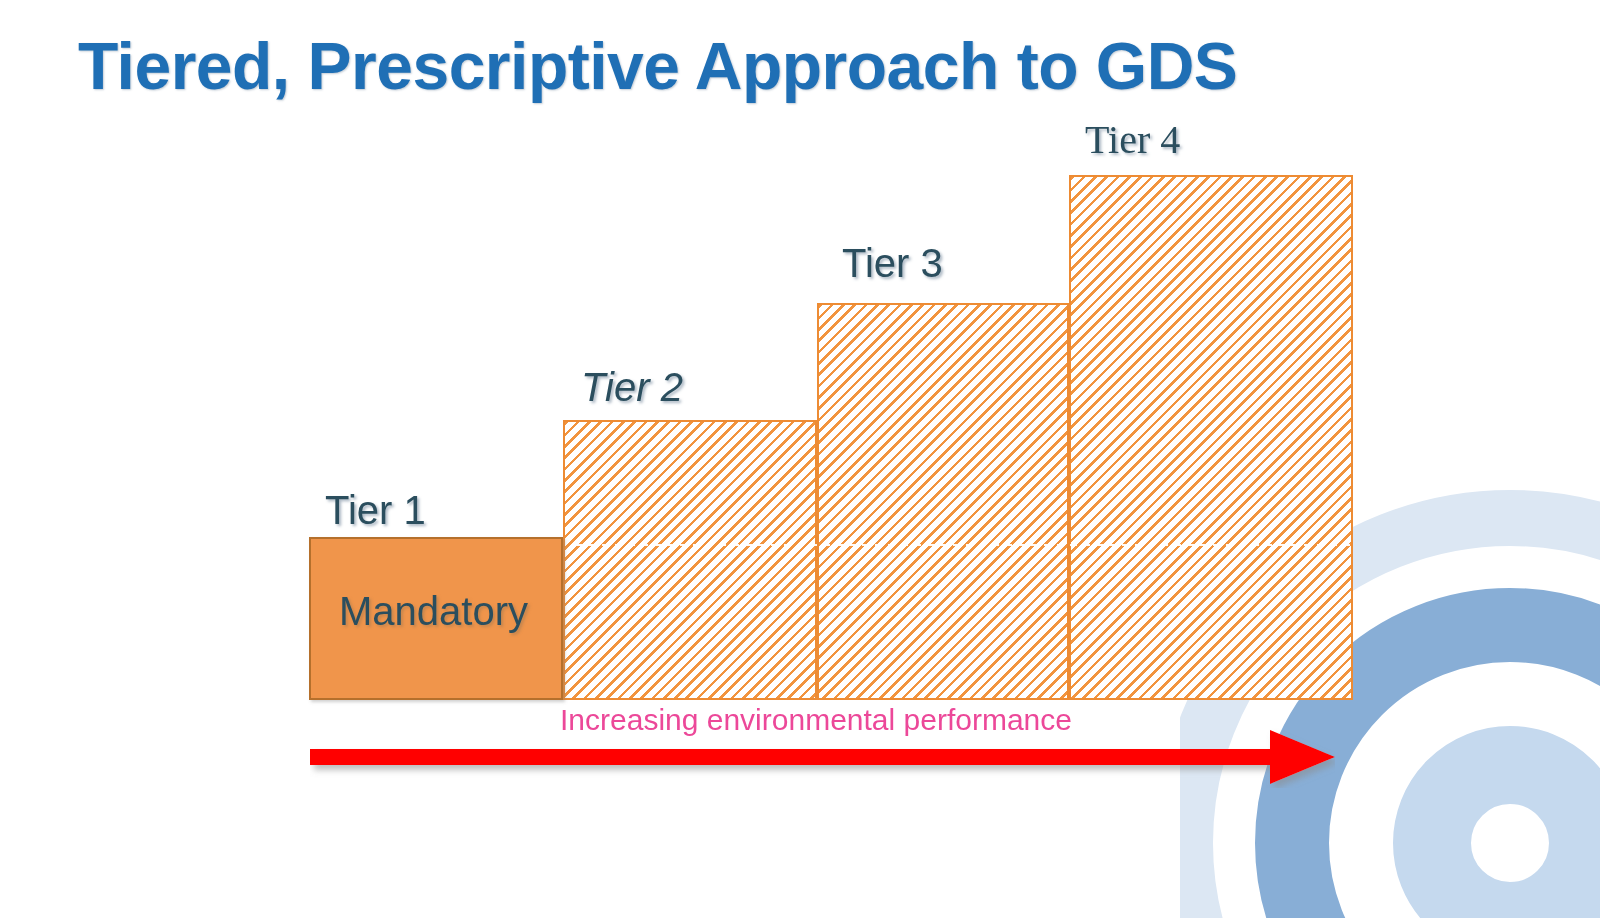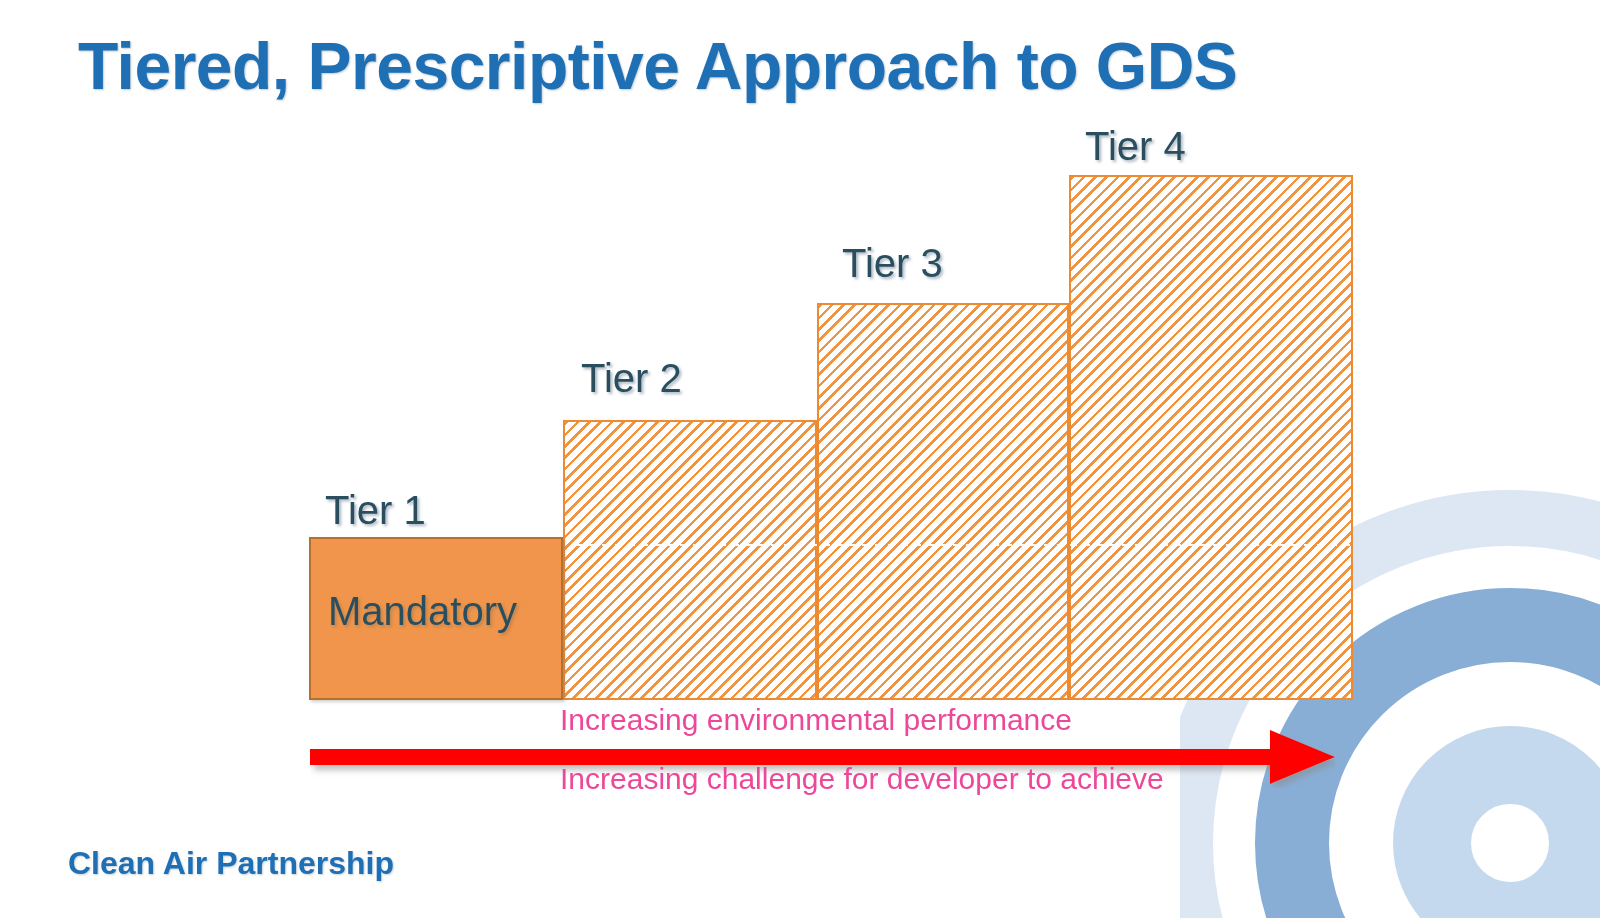--- a/index.html
+++ b/index.html
@@ -151,39 +151,37 @@
 
     <div class="bar bar-hatch" style="left:817px; top:303px; width:252px; height:397px;"></div>
 
     <div class="bar bar-hatch" style="left:563px; top:420px; width:254px; height:280px;"></div>
 
     <div class="bar bar-solid" style="left:309px; top:537px; width:254px; height:163px;"></div>
 
     <div class="tier1-level-line"></div>
 
     <div class="tier-label" style="left:325px; top:477px;margin-top:11px;">Tier 1</div>
-    <div class="tier-label" style="left:581px; top:356px;">Tier 2</div>
+    <div class="tier-label" style="left:581px; top:365px;font-style:italic;">Tier 2</div>
     <div class="tier-label" style="left:833px; top:241px;margin-left:9px;">Tier 3</div>
-    <div class="tier-label" style="left:1085px; top:124px;">Tier 4</div>
+    <div class="tier-label" style="left:1085px; top:116px;font-family:Liberation Serif, serif;">Tier 4</div>
 
-    <div class="bar-inner-label" style="left:328px; top:589px;">Mandatory</div>
+    <div class="bar-inner-label" style="left:339px; top:589px;">Mandatory</div>
   </div>
 
   <div class="caption caption-top">Increasing environmental performance</div>
 
   <div class="arrow-wrap">
     <svg width="1025" height="62" viewBox="0 0 1025 62" xmlns="http://www.w3.org/2000/svg" aria-hidden="true">
       <defs>
         <filter id="arrowShadow" x="-10%" y="-40%" width="130%" height="220%">
           <feDropShadow dx="4" dy="5" stdDeviation="3" flood-color="#8a8a8a" flood-opacity="0.55"></feDropShadow>
         </filter>
       </defs>
       <g filter="url(#arrowShadow)">
         <path d="M0,23 L960,23 L960,4 L1025,31 L960,58 L960,39 L0,39 Z" fill="#FF0000"></path>
       </g>
     </svg>
   </div>
 
-  <div class="caption caption-bottom">Increasing challenge for developer to achieve</div>
 
-  <div class="footer">Clean Air Partnership</div>
 
 </div>
 
 </body></html>

